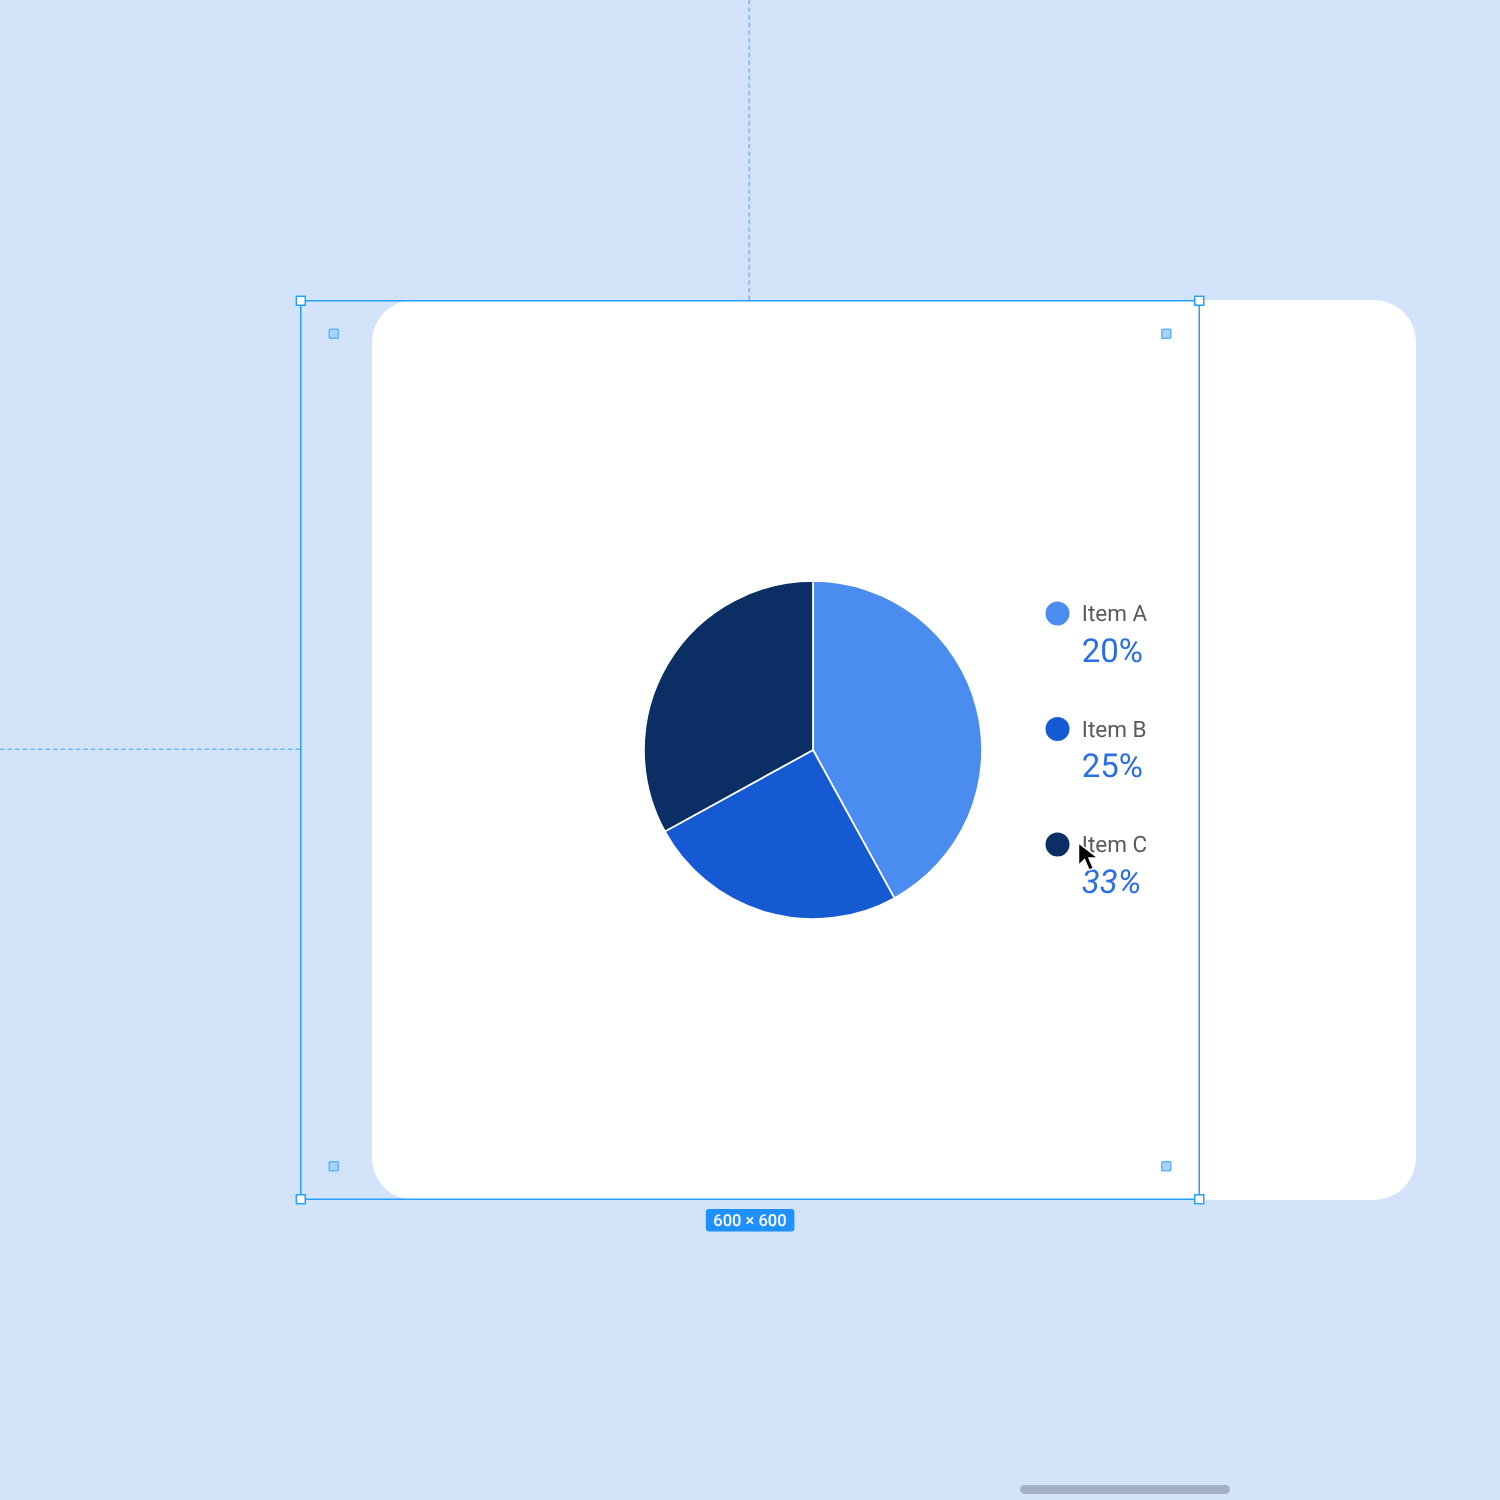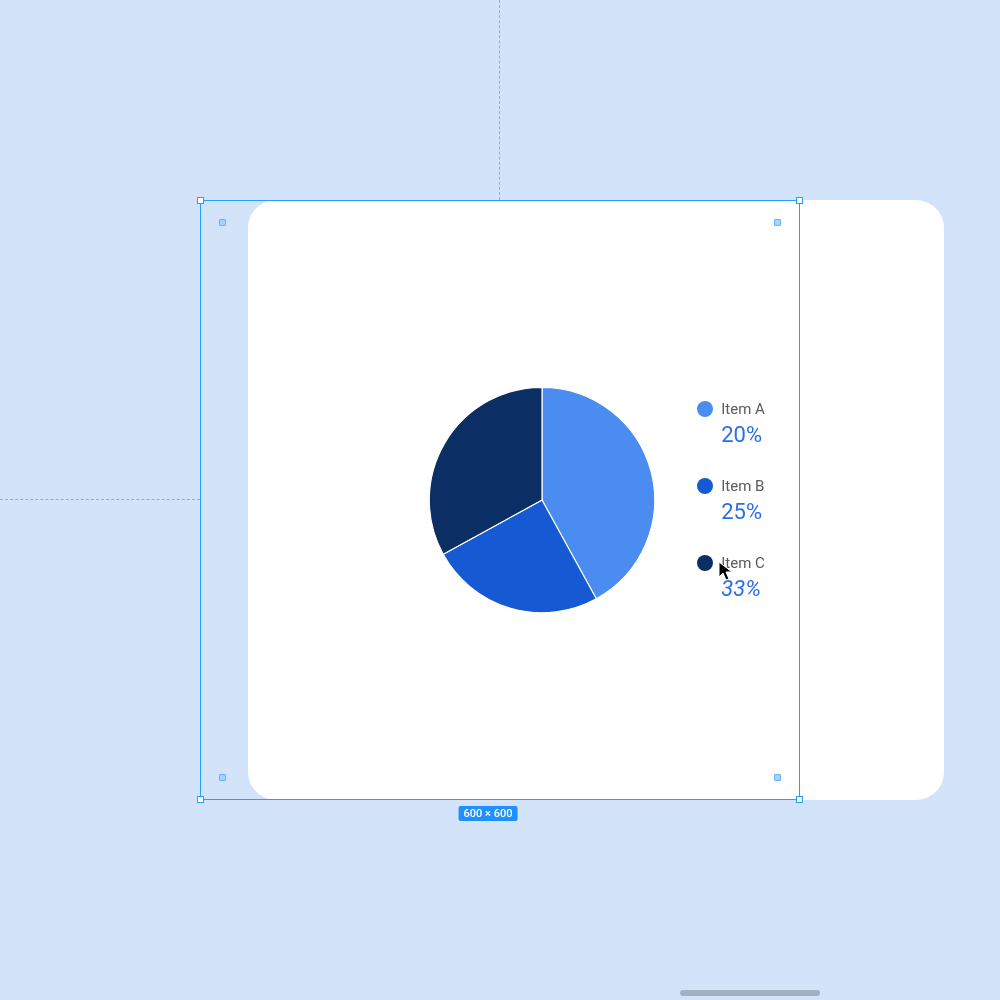--- a/index.html
+++ b/index.html
@@ -76,21 +76,21 @@
       top: 499px;
       width: 200px;
       height: 1px;
       border-top: 1px dashed #3fa9ff;
       opacity: .7;
     }
 
     
     .dim-badge {
       position: absolute;
-      left: 488px;
+      left: 500px;
       top: 806px;
       transform: translateX(-50%);
       background: #1e90ff;
       color: #ffffff;
       font-size: 11px;
       font-weight: 500;
       padding: 1px 5px;
       border-radius: 2px;
       white-space: nowrap;
     }

